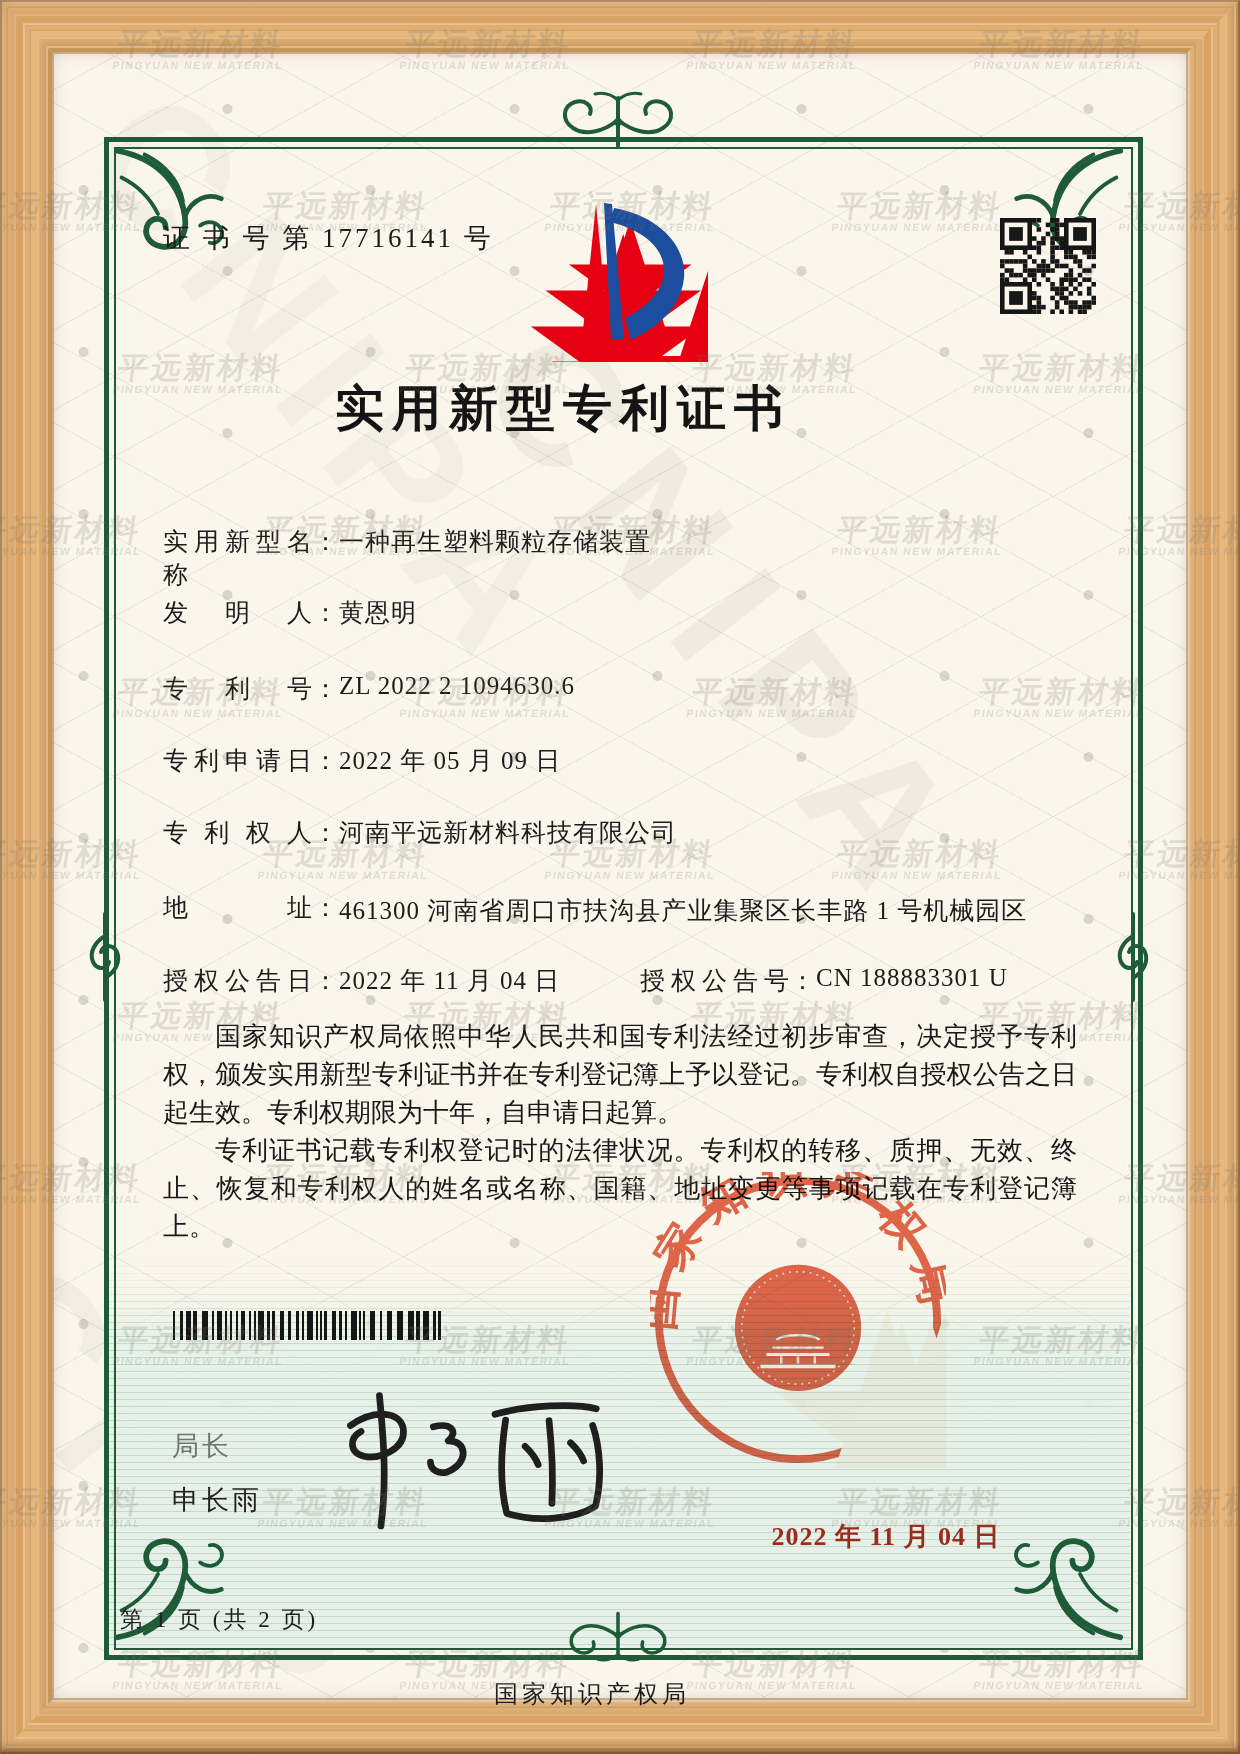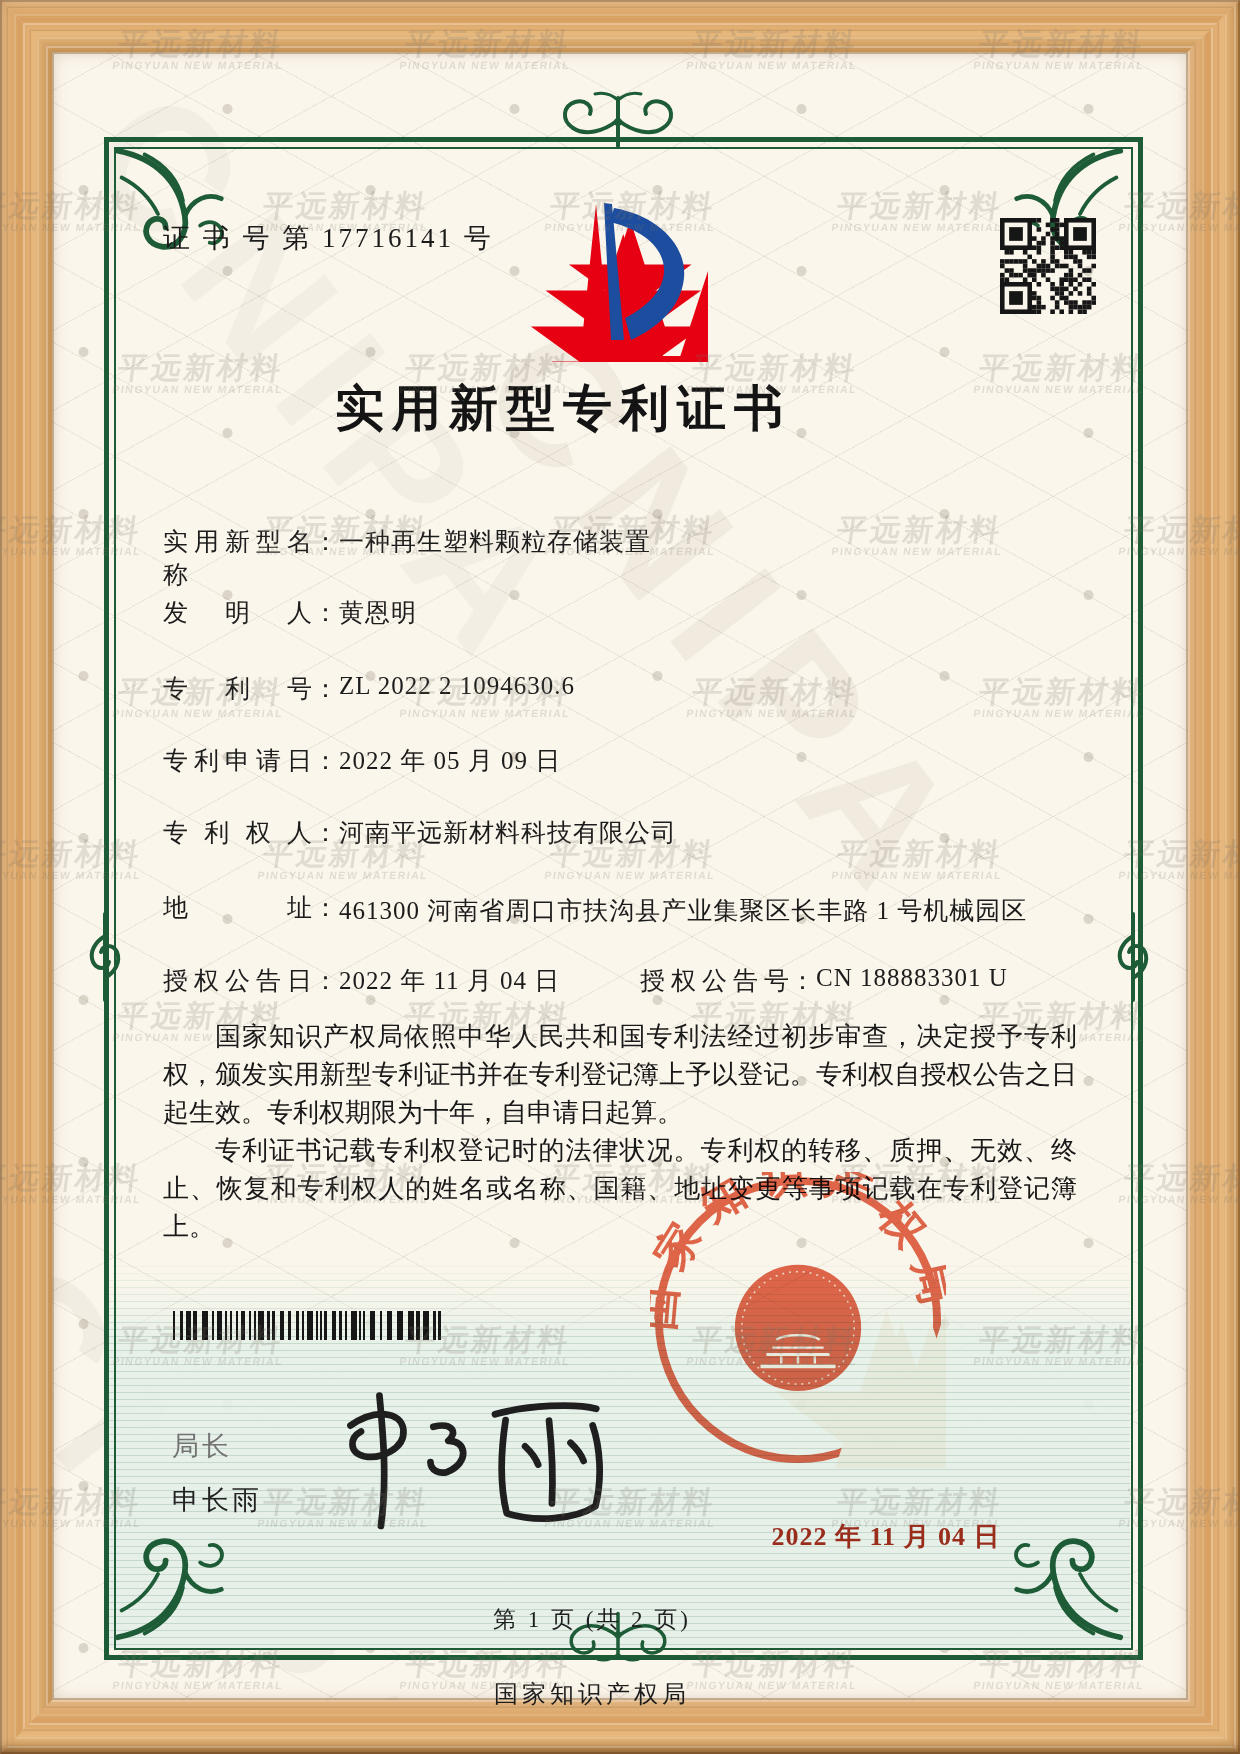--- a/index.html
+++ b/index.html
@@ -70,21 +70,21 @@
   .barcode{left:173px;top:1311px;width:276px;height:29px;font-size:0;z-index:9;}
   .barcode i{display:inline-block;height:100%;background:#161616;}
   .sig-title{left:172px;top:1428px;font-family:"Liberation Sans","DejaVu Sans",sans-serif;
              font-size:27px;color:#737373;letter-spacing:3px;z-index:10;}
   .sig-name{left:172px;top:1482px;font-family:"Liberation Sans","DejaVu Sans",sans-serif;
             font-size:27px;color:#222;letter-spacing:3px;z-index:10;}
   .signature{left:322px;top:1386px;width:312px;height:150px;z-index:10;transform:rotate(-2deg);}
   .seal{left:650px;top:1172px;width:296px;height:296px;z-index:9;opacity:.9;mix-blend-mode:multiply;}
   .sealdate{left:756px;top:1519px;width:260px;text-align:center;font-size:26px;font-weight:bold;
             color:#9a2c1c;letter-spacing:1px;z-index:10;}
-  .pagefoot{left:104px;top:1604px;width:976px;text-align:center;font-size:23px;letter-spacing:3px;
+  .pagefoot{left:120px;top:1604px;width:976px;text-align:left;font-size:23px;letter-spacing:3px;
             color:#1e1e1e;z-index:9;}
   .note{left:104px;top:1678px;width:976px;text-align:center;font-size:24px;letter-spacing:4px;
         color:#1c1c1c;z-index:9;}
   .logo{left:478px;top:190px;width:230px;height:172px;z-index:9;}
   .qr{left:1000px;top:218px;width:96px;height:96px;z-index:9;}
 
   
   #wmlayer{position:absolute;inset:0;z-index:12;pointer-events:none;}
   .wm{position:absolute;width:232px;color:#7d7668;opacity:.20;transform:skewX(-8deg);
       text-align:center;line-height:1.08;font-family:"Liberation Sans","DejaVu Sans",sans-serif;}

